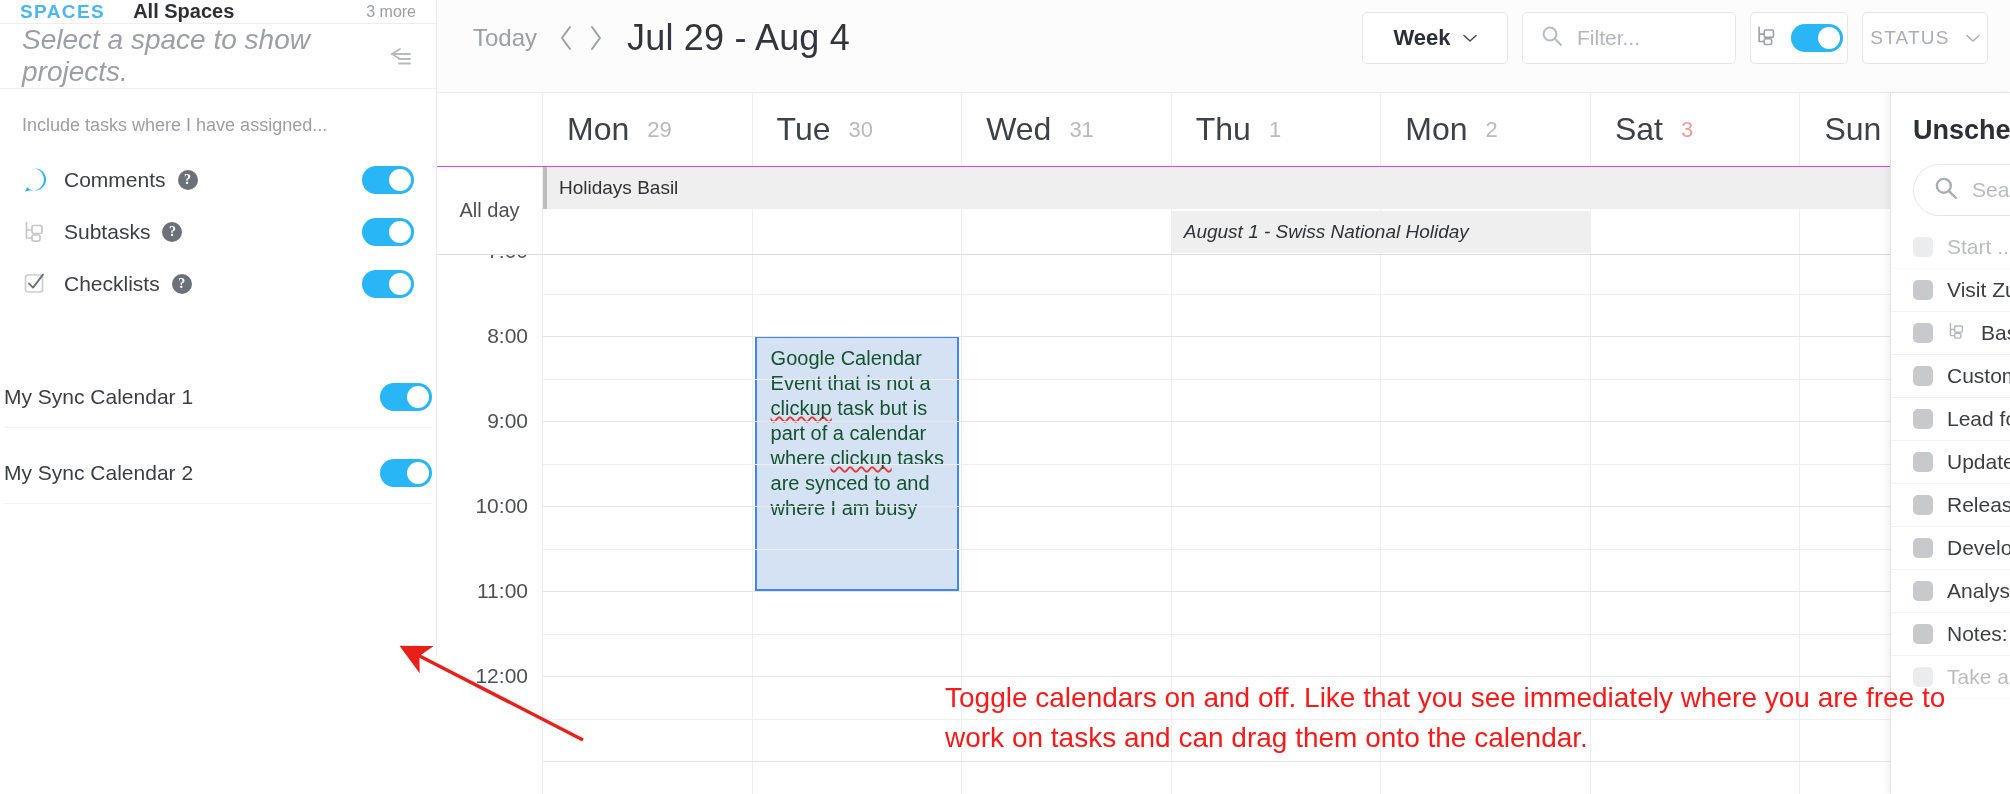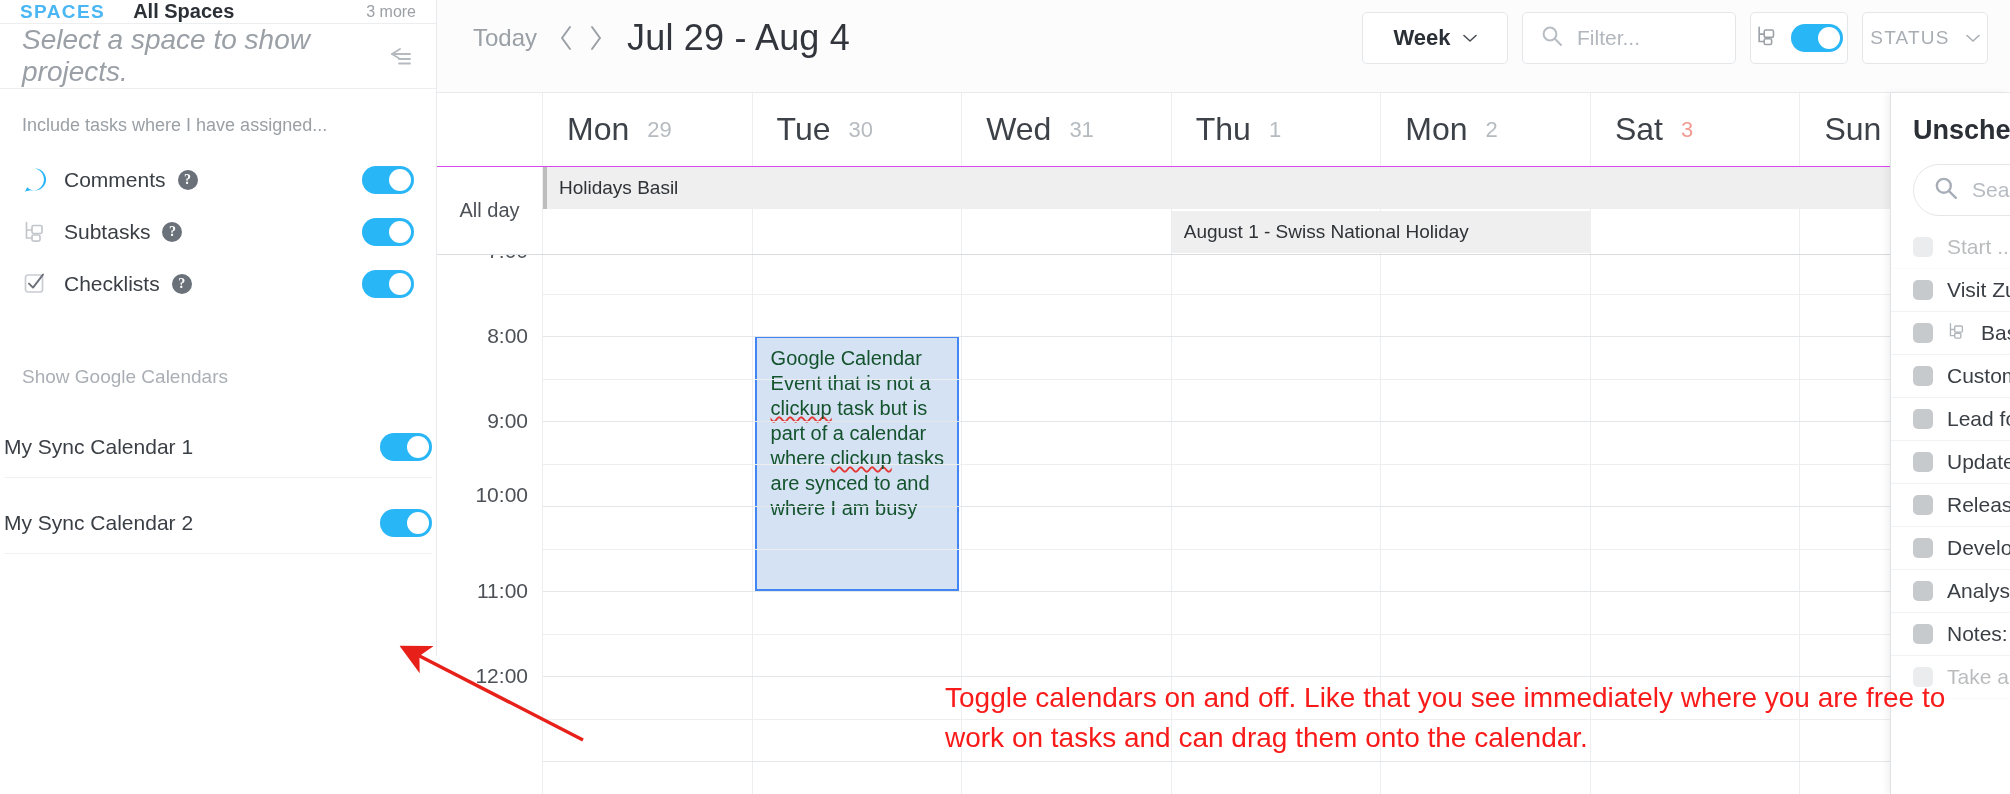--- a/index.html
+++ b/index.html
@@ -159,21 +159,21 @@
   .adband {
     position: absolute; left: 0; top: 0; height: 42px;
     background: #efefef; border-left: 4px solid #bdbdbd;
     display: flex; align-items: center; padding-left: 12px;
     font-size: 19px; color: #2f3337;
   }
   .adevent {
     position: absolute; height: 42px;
     background: #efefef;
     display: flex; align-items: center; padding-left: 12px;
-    font-size: 19px; color: #2f3337;
+    font-size: 19px; color: #2f3337; font-style: italic;
   }
 
   
   .tgrid-wrap { flex: 1 1 auto; position: relative; overflow: hidden; background:#fff; }
   .tgrid { position: absolute; inset: 0; display: flex; }
   .tg-gutter {
     width: 106px; flex: 0 0 106px; position: relative;
     border-right: 1px solid #eceef0;
   }
   .tg-gutter .tlabel {
@@ -311,21 +311,20 @@
         <span class="toggle">
             <i class="knob"></i>
           </span>
       </div>
     </div>
 
     <div style="flex:1 1 auto;"></div>
     <div class="sb-divider"></div>
 
     <div style="padding-bottom:170px;">
-      <div class="sb-gcal-title">Show Google Calendars</div>
 
       <div class="gcal-row" style="margin-top:28px;">
         <span class="lbl">My Sync Calendar 1</span>
         <span class="toggle">
             <i class="knob"></i>
           </span>
       </div>
 
       <div class="gcal-row" style="margin-top:14px;">
         <span class="lbl">My Sync Calendar 2</span>
@@ -444,21 +443,21 @@
           <div class="adevent" style="left: 42.8571%; width: 28.5714%; top: 44px;">August 1 - Swiss National Holiday</div>
         </div>
     </div>
 
     <div class="tgrid-wrap">
       <div class="tgrid">
         <div class="tg-gutter" id="time-gutter">
             <div class="tlabel" style="top: -4px;">7:00</div>
             <div class="tlabel" style="top: 81px;">8:00</div>
             <div class="tlabel" style="top: 166px;">9:00</div>
-            <div class="tlabel" style="top: 240px;">10:00</div>
+            <div class="tlabel" style="top: 251px;">10:00</div>
             <div class="tlabel" style="top: 336px;">11:00</div>
             <div class="tlabel" style="top: 421px;">12:00</div>
           </div>
         <div class="tg-cols" id="time-cols">
             <div class="tg-col"></div>
             <div class="tg-col">
               <div class="event" style="top: 81px; height: 255px; left: 2px; right: 2px; background: rgb(212, 226, 244); border-color: rgb(66, 133, 244);">Google Calendar Event that is not a <span class="sq">clickup</span> task but is part of a calendar where <span class="sq">clickup</span> tasks are synced to and where I am busy</div>
             </div>
             <div class="tg-col"></div>
             <div class="tg-col"></div>

